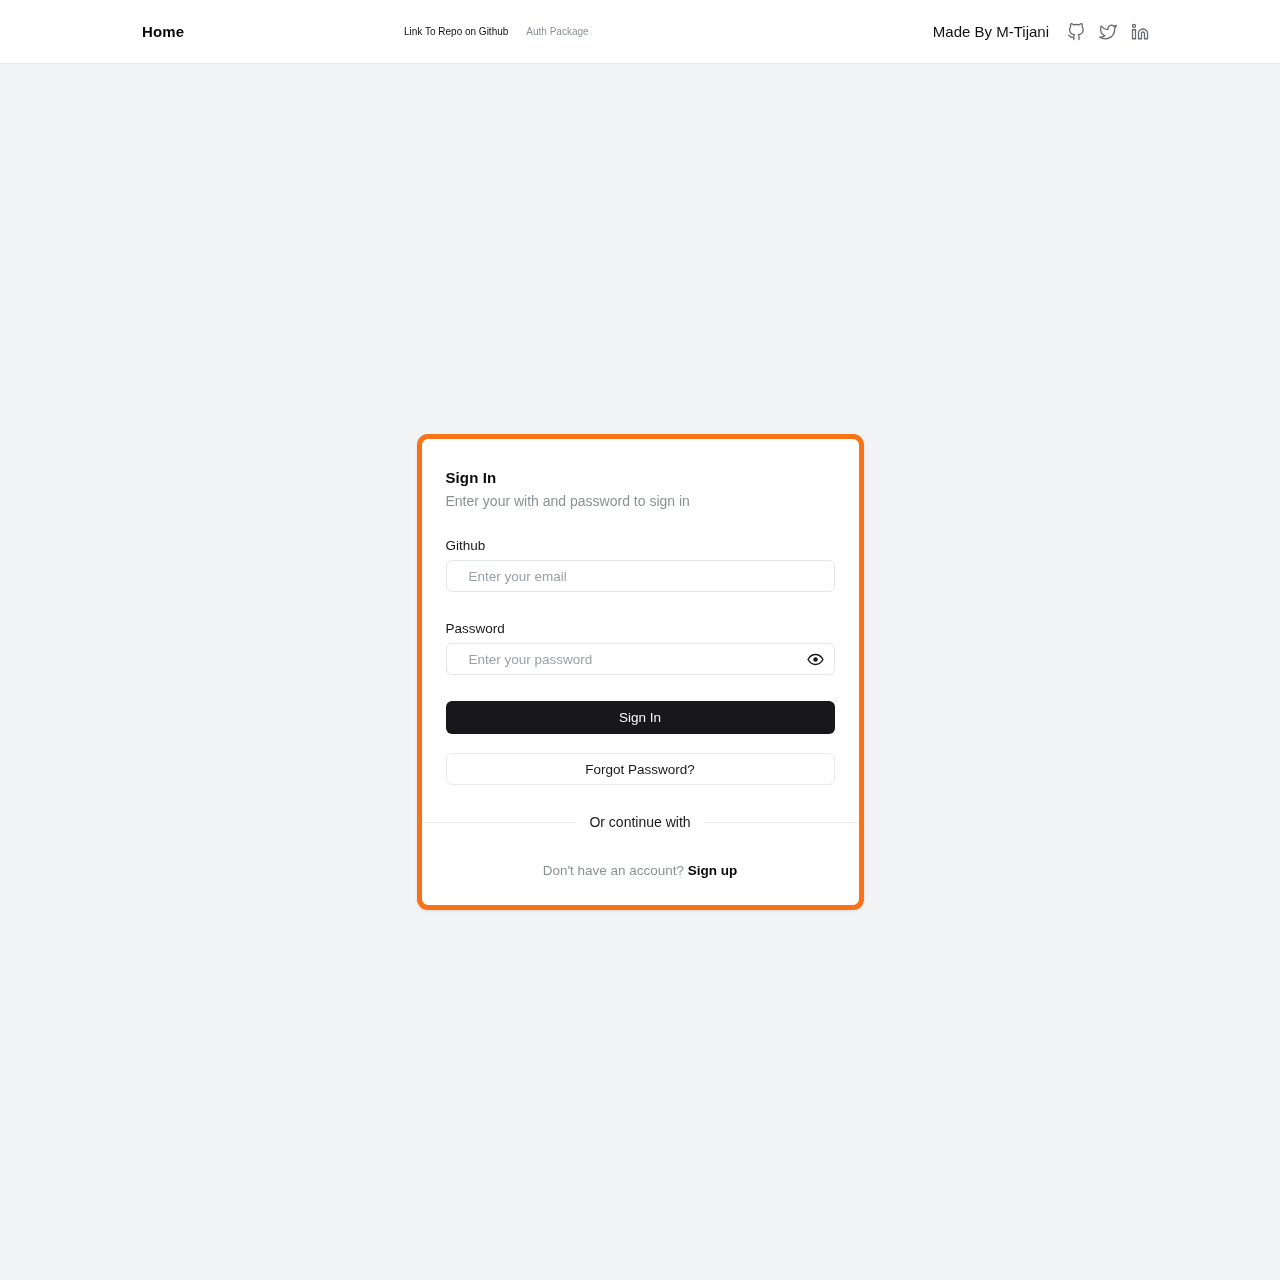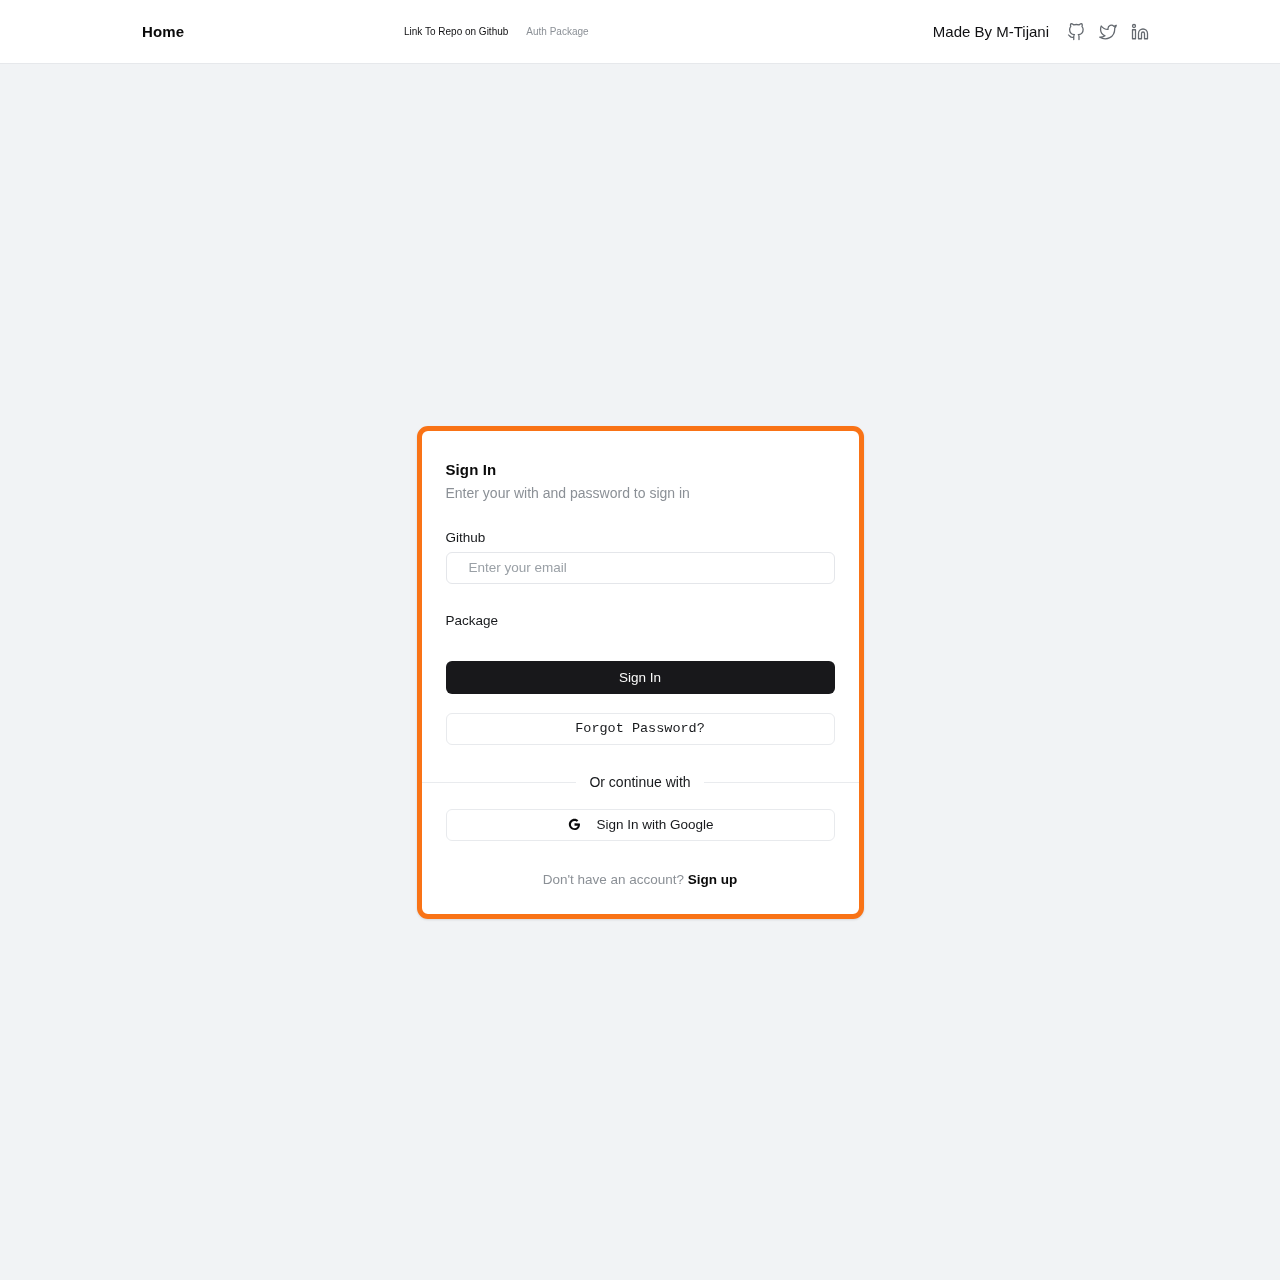--- a/index.html
+++ b/index.html
@@ -154,21 +154,21 @@
   }
   .btn-outline {
     width: 100%;
     height: 32px;
     margin-top: 19px;
     background: #ffffff;
     color: #17191c;
     border: 1px solid #e8eaed;
     border-radius: 6px;
     font-size: 13.5px;
-    font-family: Liberation Mono, monospace;
+    font-family: Liberation Sans, sans-serif;
     cursor: pointer;
   }
 
   .divider {
     position: relative;
     margin: 27px 0 0 0;
     height: 20px;
   }
   .divider::before {
     content: "";
@@ -274,40 +274,41 @@
       <div class="card-sub">Enter your with and password to sign in</div>
     </div>
 
     <div class="card-pad">
 
       <label class="field-label">Github</label>
       <div class="input-wrap">
         <input class="text-input" type="text" placeholder="Enter your email" style="">
       </div>
 
-      <label class="field-label">Package</label>
+      <label class="field-label">Password</label>
+      <div class="input-wrap">
+        <input class="text-input" type="text" placeholder="Enter your password" style="">
+        <button class="eye-btn">
+          <svg viewBox="0 0 24 24" width="17" height="17" fill="none" stroke="currentColor" stroke-width="2" stroke-linecap="round" stroke-linejoin="round">
+            <path d="M1.5 12s3.8-7 10.5-7 10.5 7 10.5 7-3.8 7-10.5 7S1.5 12 1.5 12z"></path>
+            <circle cx="12" cy="12" r="3.2" fill="currentColor" stroke="none"></circle>
+          </svg>
+        </button>
+      </div>
 
       <button class="btn-primary">Sign In</button>
 
       <button class="btn-outline">Forgot Password?</button>
     </div>
 
     <div class="divider">
       <span class="divider-text">Or continue with</span>
     </div>
 
     <div class="card-pad">
-      <button class="btn-google">
-        <span class="g-logo">
-          <svg viewBox="0 0 24 24" width="15" height="15" fill="currentColor">
-            <path d="M12.02 10.18v3.72h5.27c-.23 1.37-1.62 4.02-5.27 4.02-3.17 0-5.76-2.62-5.76-5.86s2.59-5.86 5.76-5.86c1.8 0 3.01.77 3.7 1.43l2.52-2.43C16.63 3.68 14.54 2.7 12.02 2.7 7 2.7 2.93 6.77 2.93 11.79s4.07 9.09 9.09 9.09c5.25 0 8.73-3.69 8.73-8.89 0-.6-.06-1.05-.15-1.51l-8.58-.3z"></path>
-          </svg>
-        </span>
-        <span>Sign In with Google</span>
-      </button>
 
       <div class="footer-line">
         <span>Don't have an account?</span>
         <span class="signup">Sign up</span>
       </div>
     </div>
 
   </div>
 </div>
 

